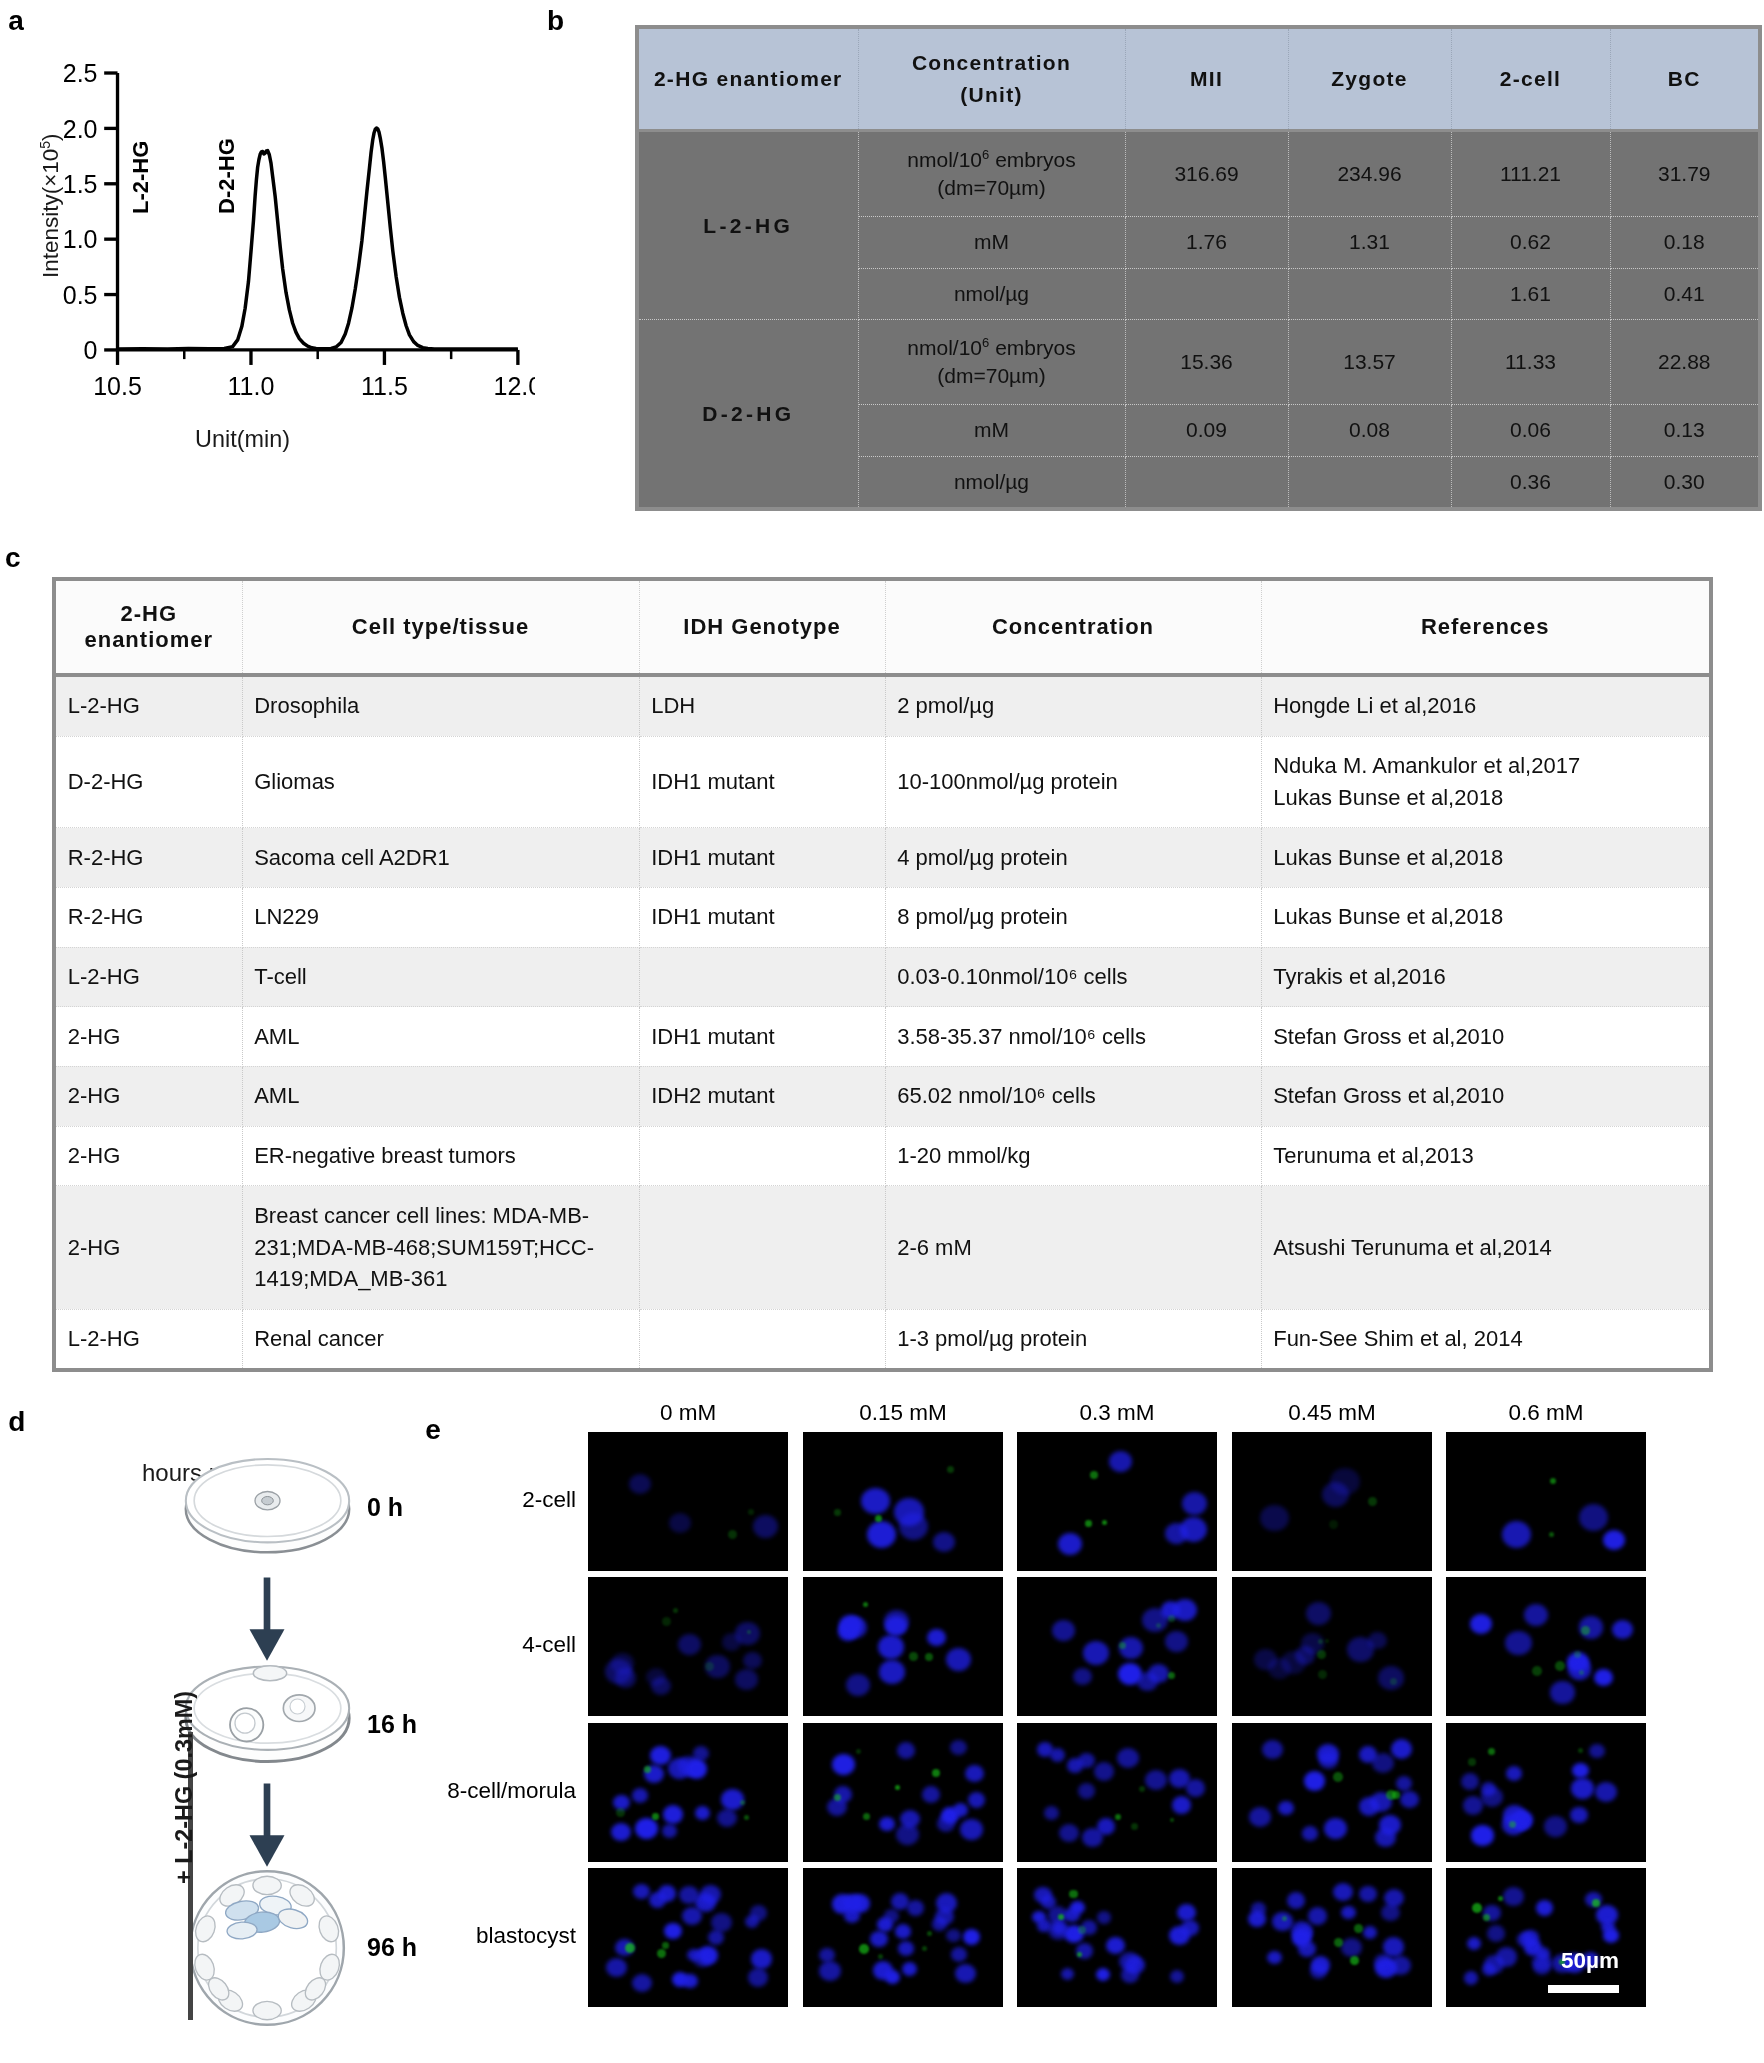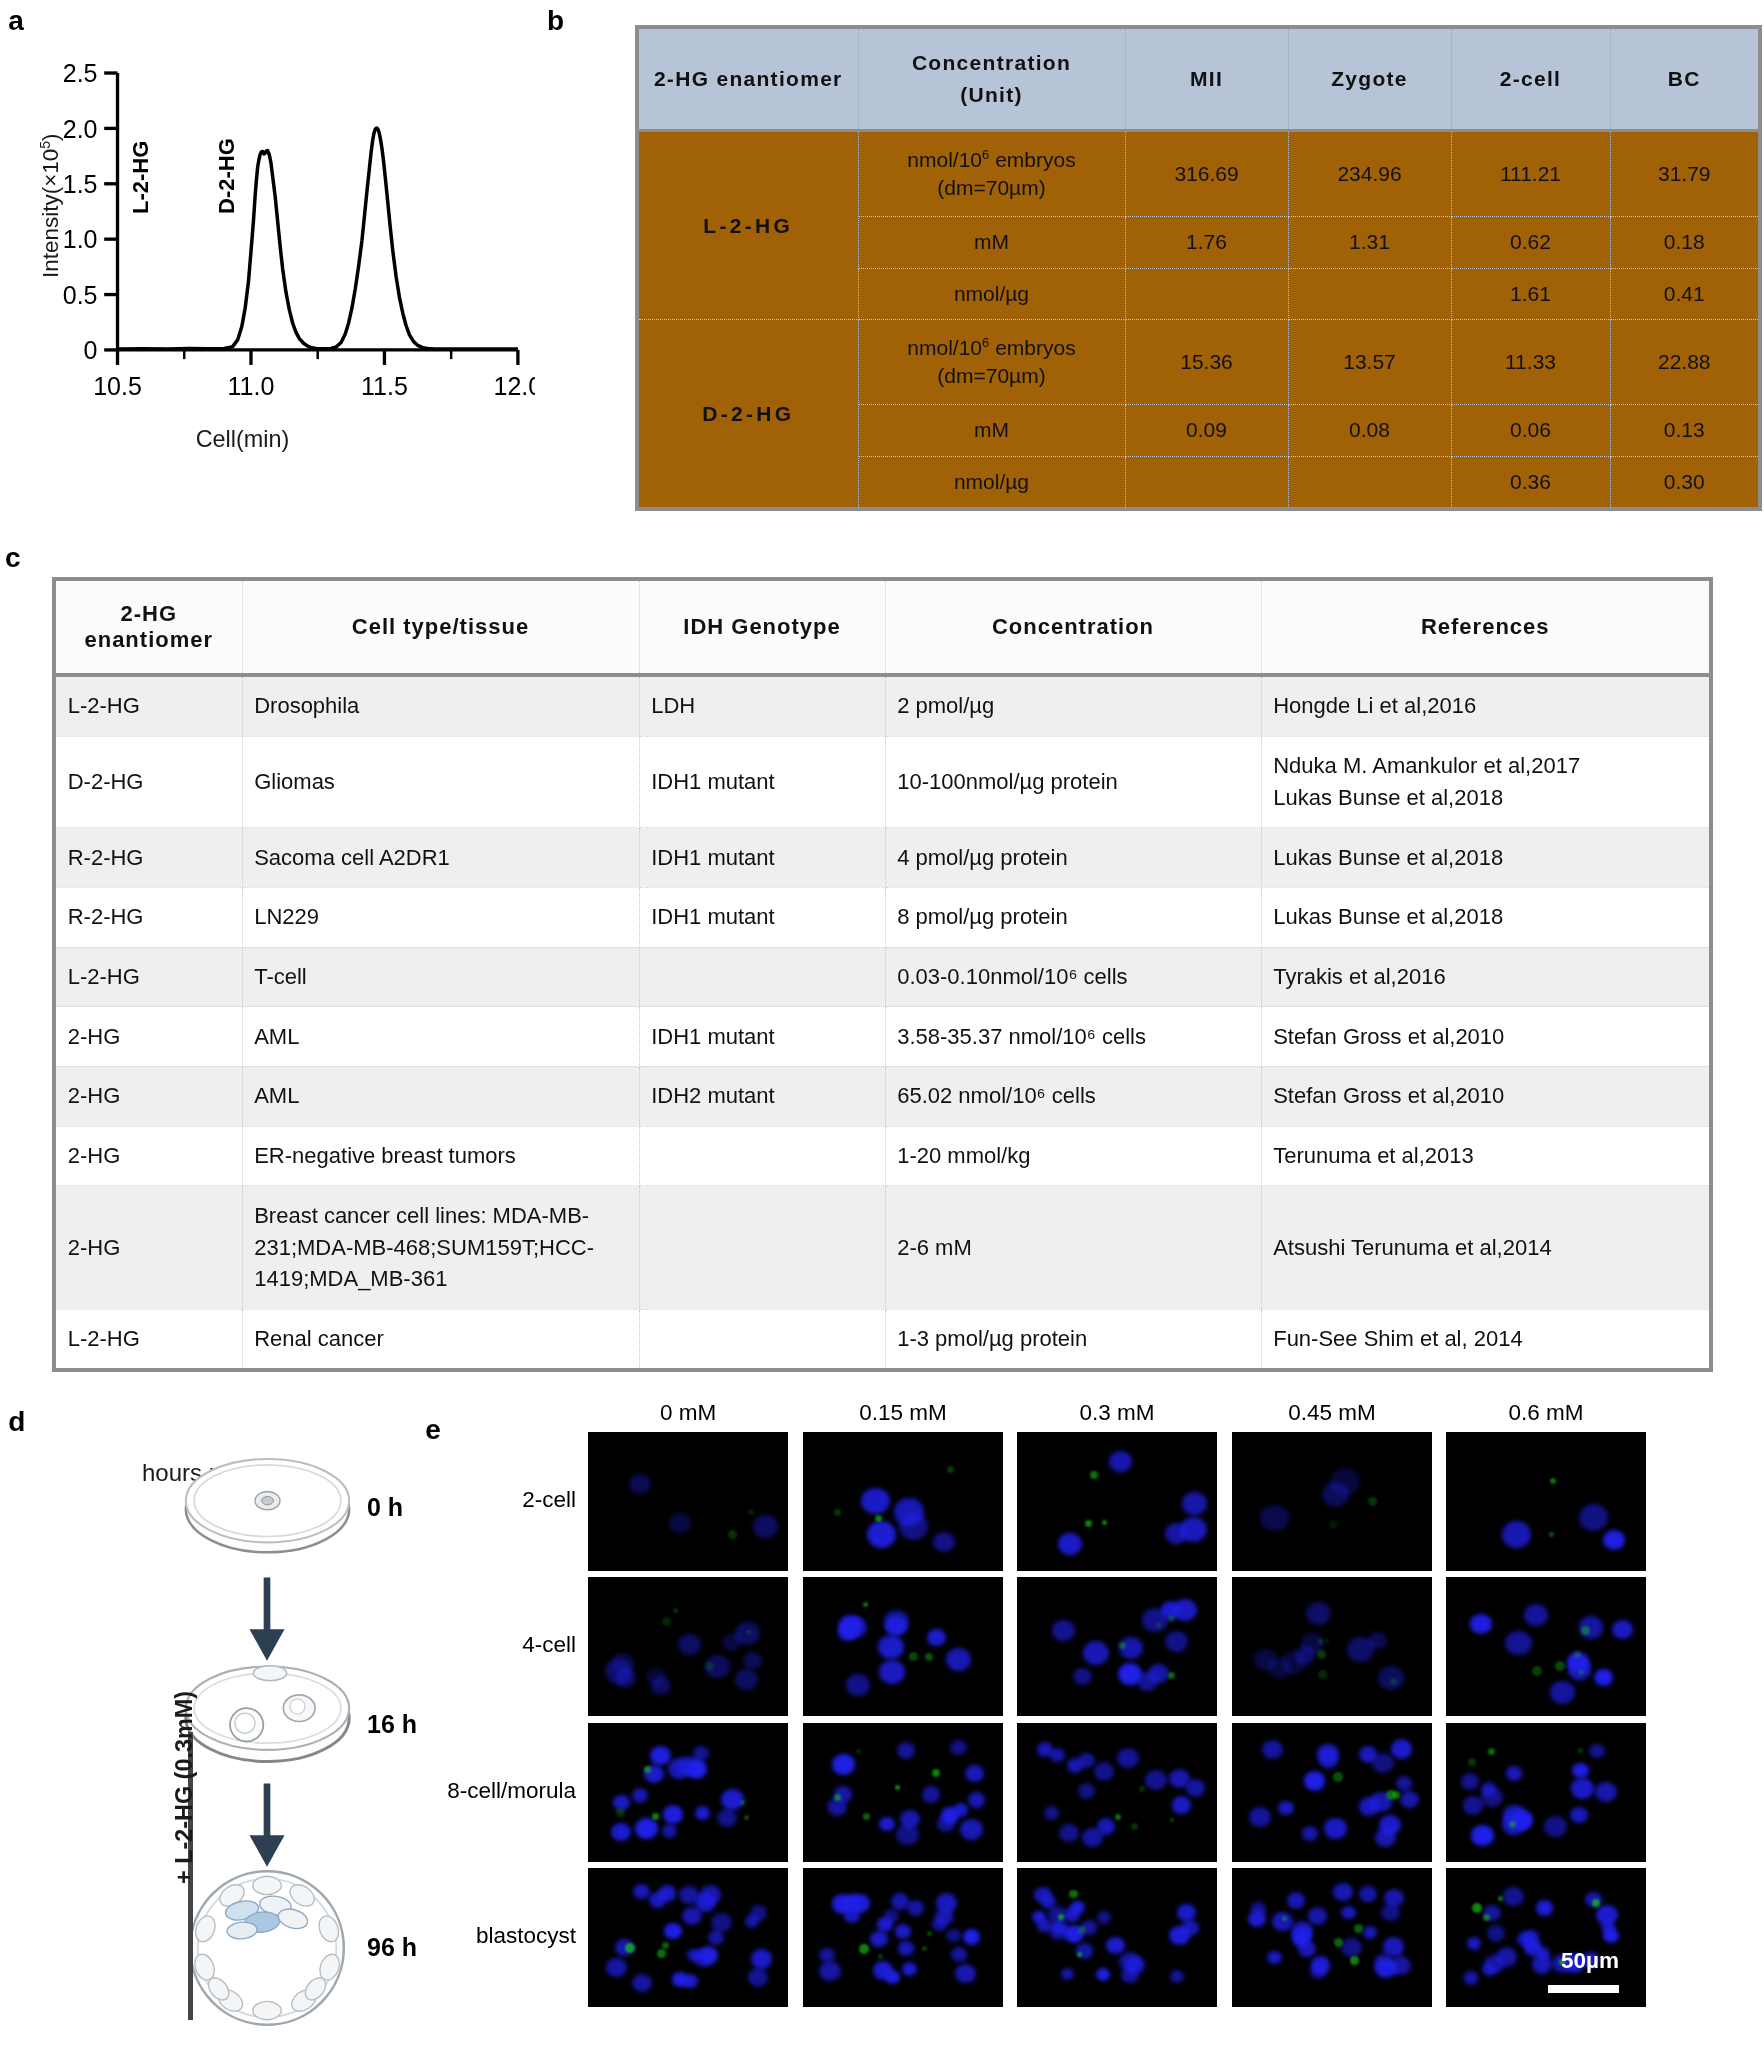--- a/index.html
+++ b/index.html
@@ -26,21 +26,21 @@
   #xlabel-a { position:absolute; left:134px; top:426px; width:217px; text-align:center; font-size:23.4px; }
   .peak-label {
     position:absolute; font-size:22px; font-weight:bold; color:#000;
     transform:rotate(-90deg); transform-origin:left bottom; white-space:nowrap;
   }
 
   
   #panel-b { position:absolute; left:547px; top:0px; width:1218px; height:534px; }
   #table-b {
     position:absolute; left:88px; top:25px; width:1123px;
-    border-collapse:collapse; background:#a16207;
+    border-collapse:collapse; background:#737373;
     border:4.2px solid #8d8d8d;
     table-layout:fixed;
   }
   #table-b th {
     background:#b7c3d6; color:#111; font-weight:bold;
     font-size:21px; letter-spacing:1.3px;
     padding:22px 5px; text-align:center; vertical-align:middle;
     border-right:0.8px dotted #9aa6b8; border-bottom:3.3px solid #8d8d8d;
   }
   #table-b th:last-child { border-right:none; }
@@ -166,21 +166,21 @@
              L413,219 L416,190 L419,160 L422,132 L424,113 L426,98 L427.5,90
              L429,85.5 L430.5,84 L432,85 L433.5,89 L435,96 L437,108 L439,124
              L441,143 L444,173 L447,203 L450,231 L454,262 L458,287 L462,306
              L466,321 L470,332 L475,340 L480,344.6 L486,347.3 L492,348.4
              L500,348.8 L520,349 L560,349 L600,349" fill="none" stroke="#000" stroke-width="4.2" stroke-linejoin="round"></path>
   </svg>
 
   <div class="peak-label" style="left:154px; top:188px;">L-2-HG</div>
   <div class="peak-label" style="left:240px; top:188px;">D-2-HG</div>
 
-  <div id="xlabel-a">Cell(min)</div>
+  <div id="xlabel-a">Unit(min)</div>
 </div>
 
 <div id="panel-b">
   <div class="panel-letter" style="left:0px; top:5px;">b</div>
 
   <table id="table-b">
     <colgroup>
       <col style="width:221px">
         <col style="width:267px">
         <col style="width:163px">

